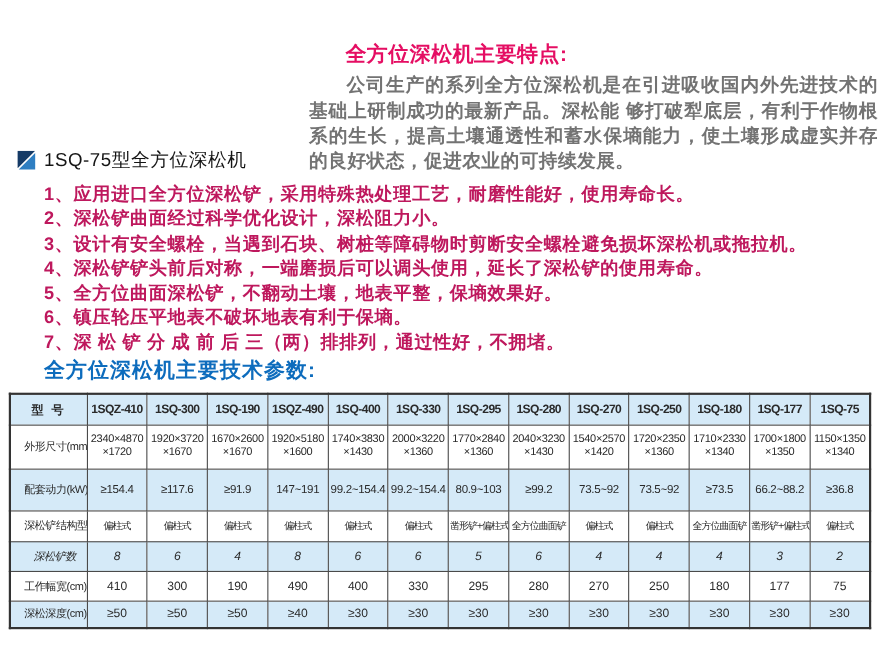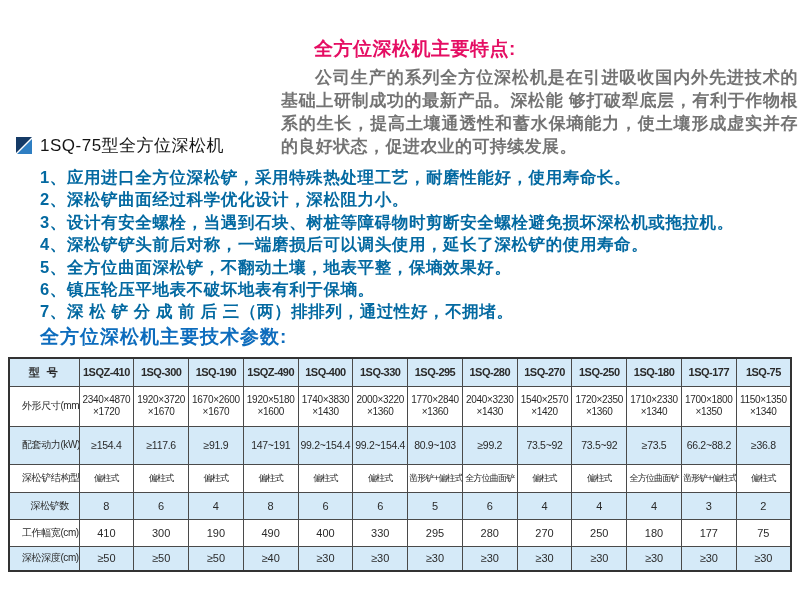--- a/index.html
+++ b/index.html
@@ -9,41 +9,41 @@
   .feat-title{position:absolute;left:314px;top:36px;margin:0;font-size:19px;font-weight:700;
     color:#e50e63;letter-spacing:.5px;white-space:nowrap;}
   .intro{position:absolute;left:281px;top:66px;width:517px;margin:0;font-size:17px;
     line-height:23px;color:#737373;font-weight:600;text-indent:2em;letter-spacing:.4px;text-align:justify;}
 
   .model-header{position:absolute;left:15px;top:134px;display:flex;align-items:center;gap:7px;}
   .model-header .logo{width:18px;height:18px;display:inline-block;}
   .model-title{font-size:17px;font-weight:400;color:#151515;letter-spacing:.5px;white-space:nowrap;}
 
   .features-list{position:absolute;left:40px;top:166px;width:756px;}
-  .feature-item{font-size:16.5px;line-height:22.4px;color:#0369a1;font-weight:600;
+  .feature-item{font-size:16.5px;line-height:22.4px;color:#be185d;font-weight:600;
     letter-spacing:.6px;white-space:nowrap;}
 
   .specs-title{position:absolute;left:40px;top:324px;margin:0;font-size:19px;font-weight:700;
     color:#0d6cbd;letter-spacing:1px;white-space:nowrap;}
 
   table.specs-table{position:absolute;left:8px;top:357px;width:784px;border-collapse:collapse;
     table-layout:fixed;color:#2a2a2a;border:2px solid #333;}
   .specs-table th,.specs-table td{border:1px solid #4a4a4a;text-align:center;padding:0 1px;overflow:hidden;}
   .specs-table thead tr{height:28px;background:#d5eaf8;}
   .specs-table thead th{font-size:11px;font-weight:600;letter-spacing:-.5px;white-space:nowrap;}
   .specs-table thead th:first-child{letter-spacing:2px;}
   .specs-table tbody th{font-size:10px;font-weight:400;letter-spacing:-.4px;text-align:center;
     padding-left:12px;white-space:nowrap;}
   .specs-table tbody tr:nth-child(1){height:40px;background:#fff;}
   .specs-table tbody tr:nth-child(1) td{font-size:10px;line-height:12px;word-break:break-all;letter-spacing:-.3px;}
   .specs-table tbody tr:nth-child(2){height:38px;background:#d5eaf8;}
   .specs-table tbody tr:nth-child(2) td{font-size:10.5px;white-space:nowrap;letter-spacing:-.3px;}
   .specs-table tbody tr:nth-child(3){height:28px;background:#fff;}
   .specs-table tbody tr:nth-child(3) td{font-size:9px;white-space:nowrap;letter-spacing:-.8px;}
-  .specs-table tbody tr:nth-child(4){height:27px;background:#d5eaf8;}
+  .specs-table tbody tr:nth-child(4){height:27px;background:#d5eaf8;font-style:italic;}
   .specs-table tbody tr:nth-child(4) td{font-size:11px;}
   .specs-table tbody tr:nth-child(5){height:27px;background:#fff;}
   .specs-table tbody tr:nth-child(5) td{font-size:11px;margin-top:12px;}
   .specs-table tbody tr:nth-child(6){height:25px;background:#d5eaf8;}
   .specs-table tbody tr:nth-child(6) td{font-size:11px;}
 </style>
 </head>
 <body>
 
 <div class="page">

